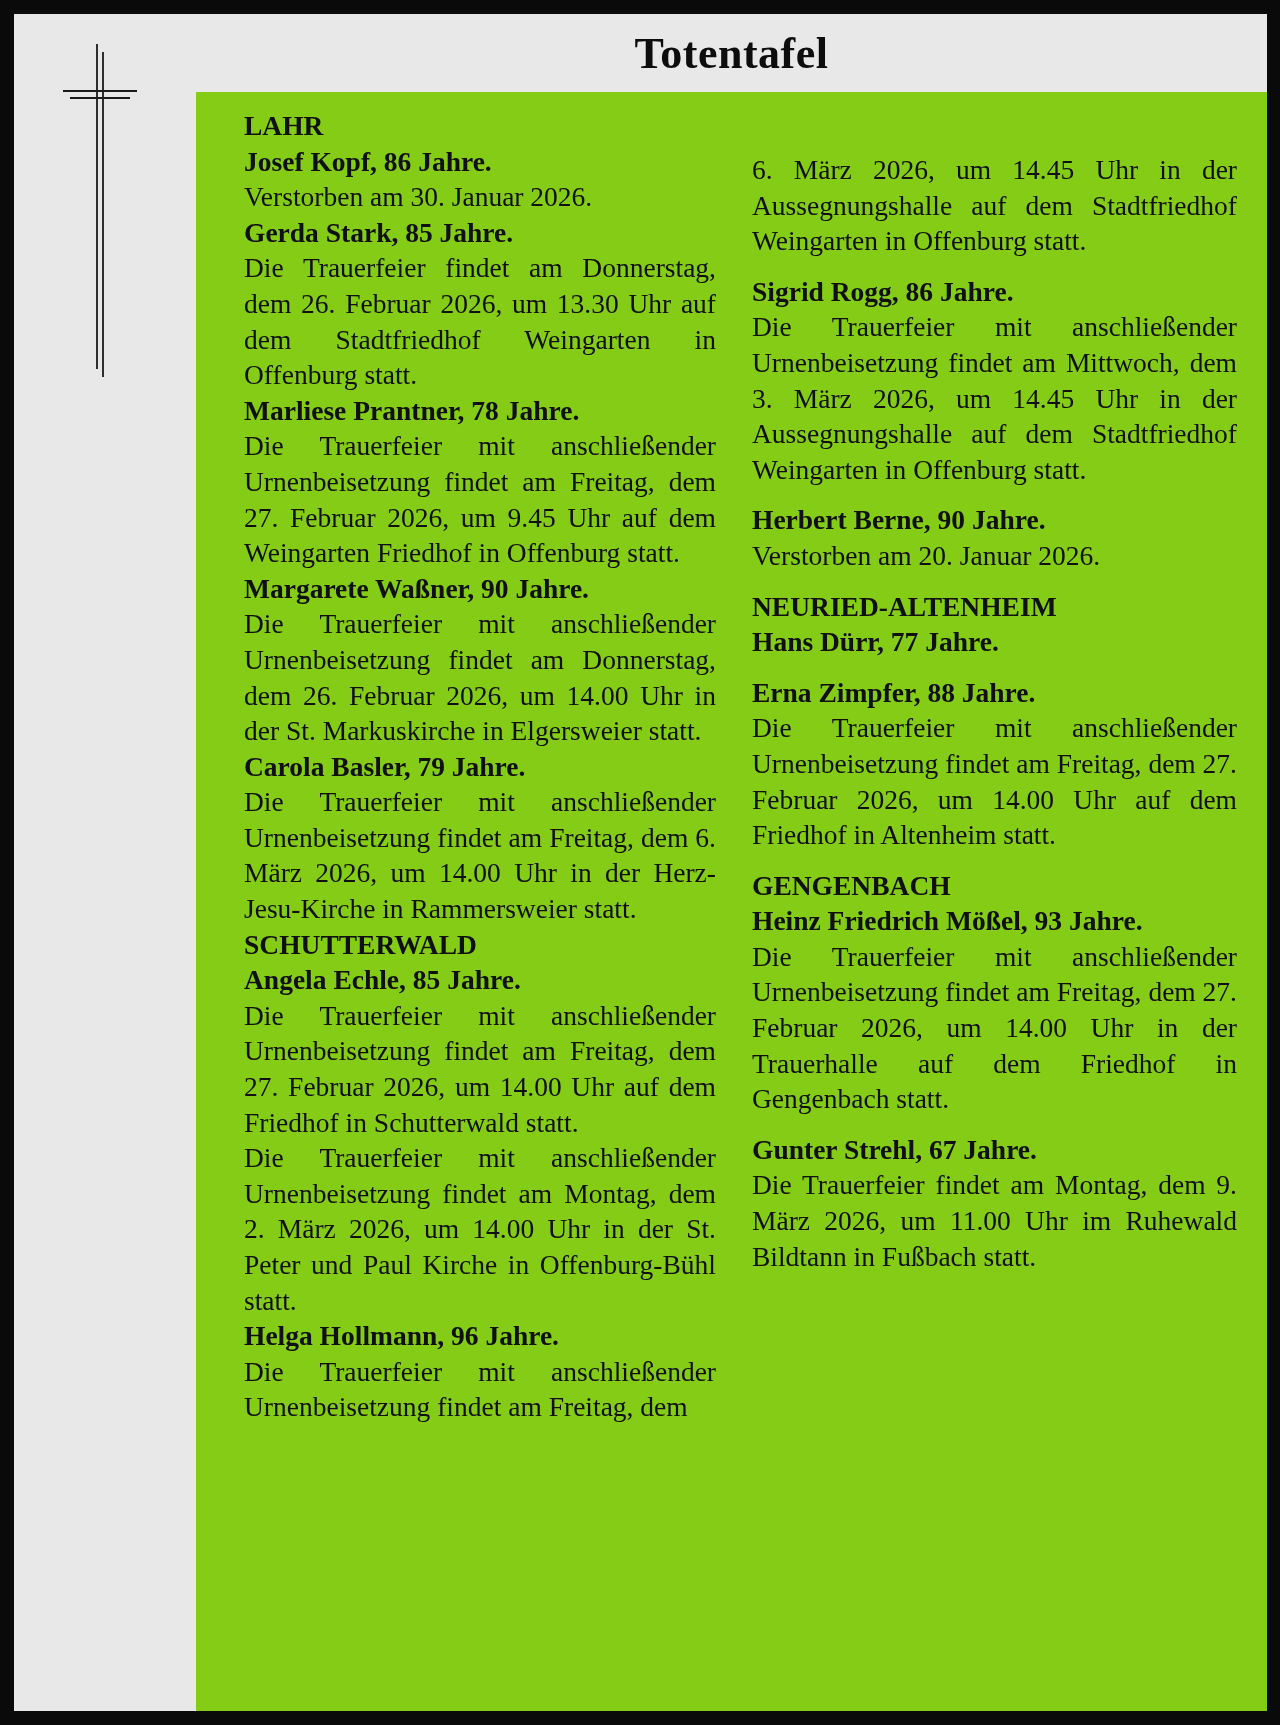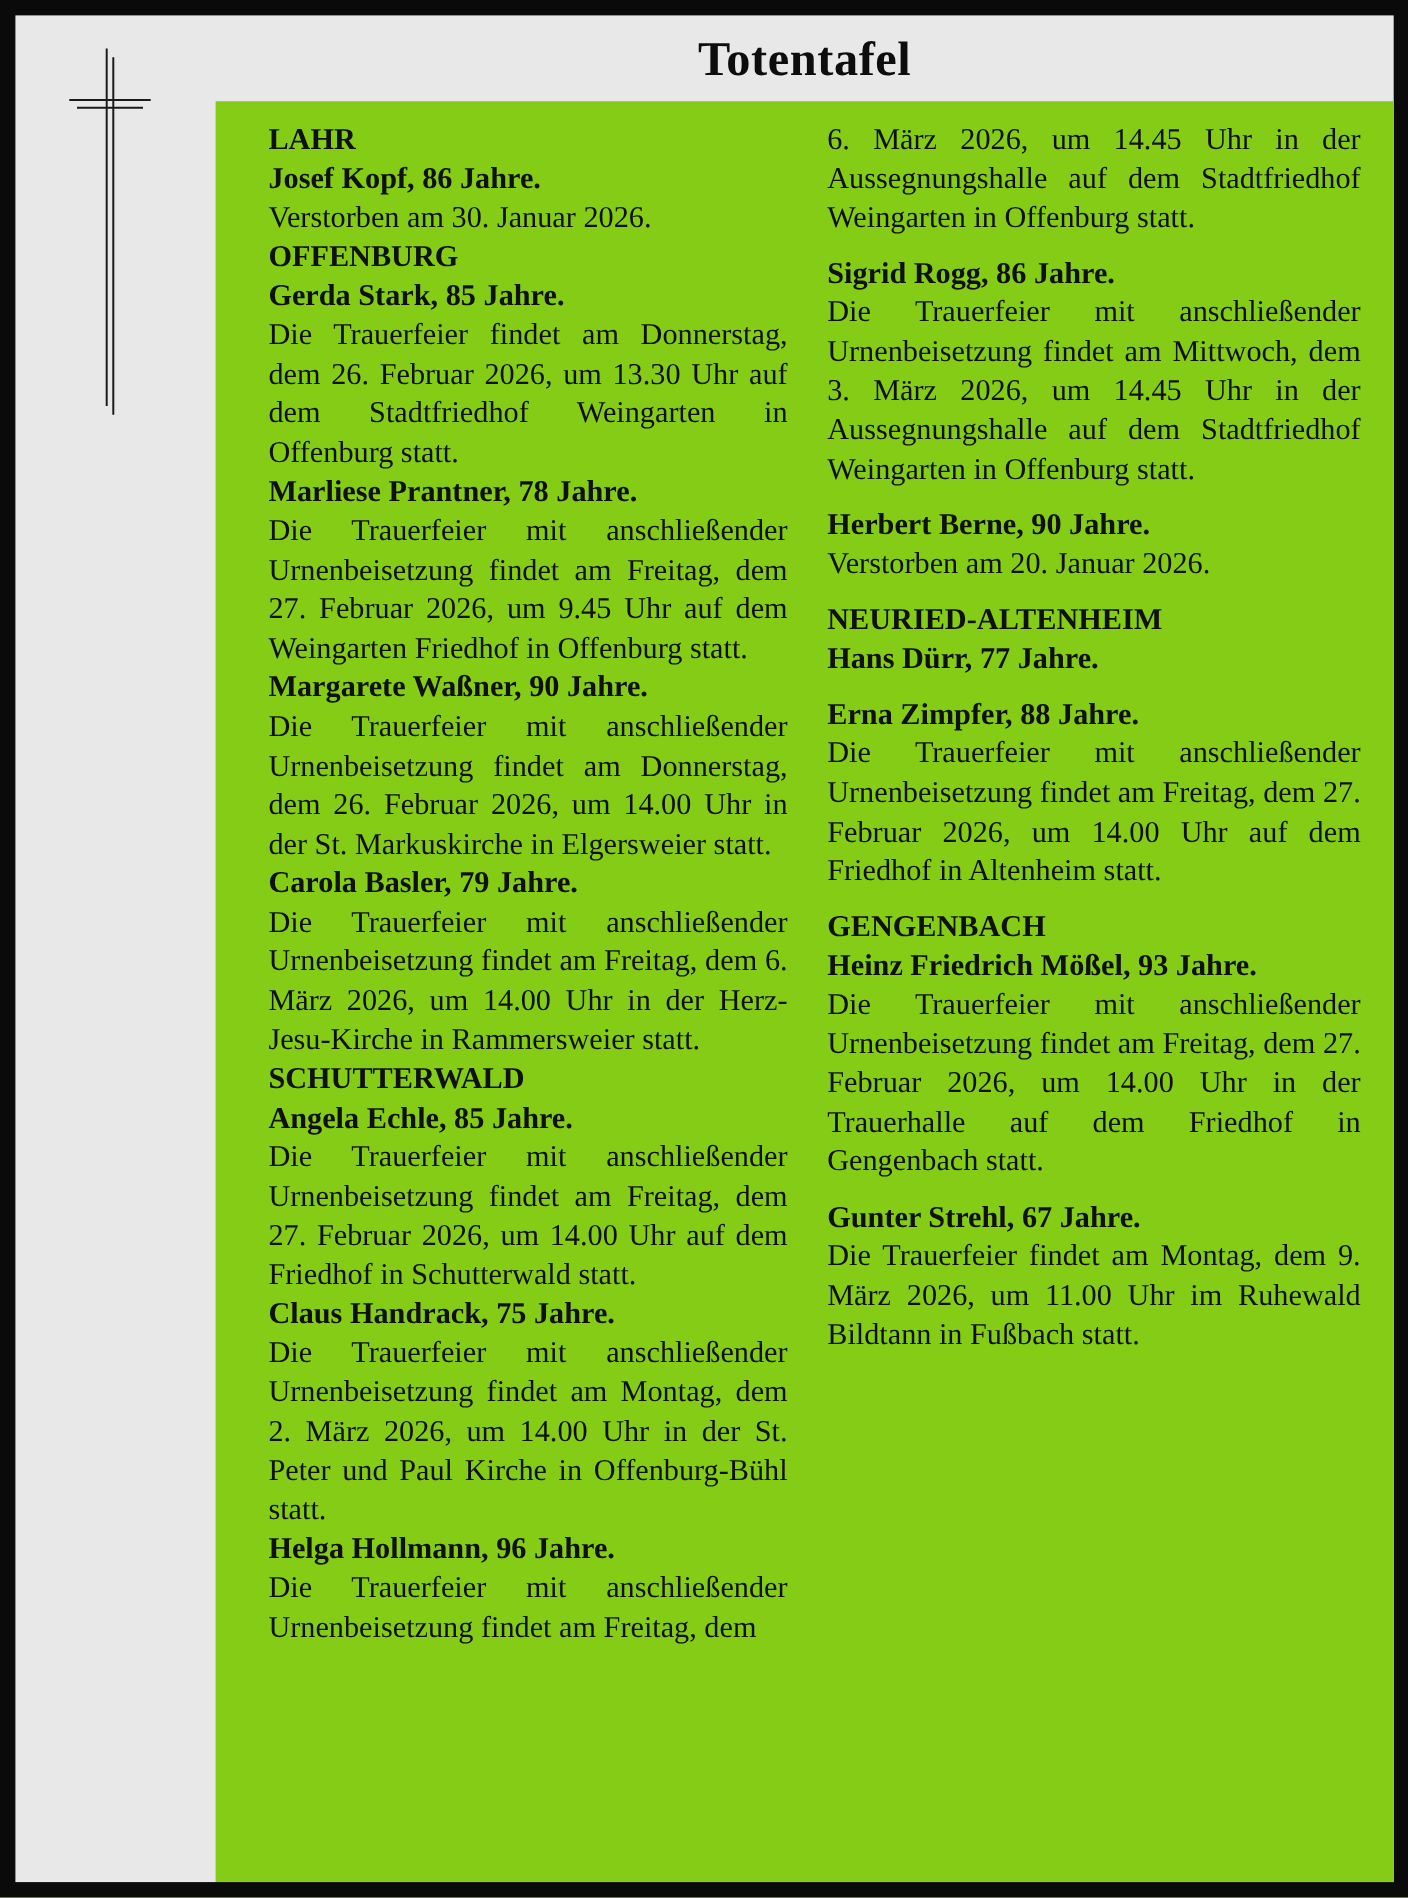--- a/index.html
+++ b/index.html
@@ -16,21 +16,21 @@
     text-align:center;font-size:44px;font-weight:bold;color:#0d0d0d;
     letter-spacing:0.5px;
   }
   .panel{
     position:absolute;left:182px;top:78px;right:0;bottom:0;background:#84cc16;
     padding:16px 30px 0 48px;box-sizing:border-box;
   }
   .cols{display:flex;gap:36px;}
   .col{color:#101010;font-size:27.5px;line-height:35.6px;text-align:justify;}
   .col-left{width:472px;flex:0 0 auto;}
-  .col-right{flex:1 1 auto;}
+  .col-right{flex:1 1 auto;margin-top:44px;}
   .col-right .block:not(:first-child){margin-top:15px;}
   .city,.name{font-weight:bold;}
 </style>
 </head>
 <body>
 
 <div class="page">
   <div class="inner">
 
     <div class="cross">
@@ -46,21 +46,20 @@
 
     <div class="panel">
       <div class="cols">
         <div class="col col-left" id="col-left">
             <div class="block">
               <div class="city">LAHR</div>
               <div class="name">Josef Kopf, 86 Jahre.</div>
               <div class="body">Verstorben am 30. Januar 2026.</div>
             </div>
             <div class="block">
-              <div class="city">OFFENBURG</div>
               <div class="name">Gerda Stark, 85 Jahre.</div>
               <div class="body">Die Trauerfeier findet am Donnerstag, dem 26. Februar 2026, um 13.30 Uhr auf dem Stadtfriedhof Weingarten in Offenburg statt.</div>
             </div>
             <div class="block">
               <div class="name">Marliese Prantner, 78 Jahre.</div>
               <div class="body">Die Trauerfeier mit anschließender Urnenbeisetzung findet am Freitag, dem 27. Februar 2026, um 9.45 Uhr auf dem Weingarten Friedhof in Offenburg statt.</div>
             </div>
             <div class="block">
               <div class="name">Margarete Waßner, 90 Jahre.</div>
               <div class="body">Die Trauerfeier mit anschließender Urnenbeisetzung findet am Donnerstag, dem 26. Februar 2026, um 14.00 Uhr in der St. Markuskirche in Elgersweier statt.</div>
@@ -68,21 +67,20 @@
             <div class="block">
               <div class="name">Carola Basler, 79 Jahre.</div>
               <div class="body">Die Trauerfeier mit anschließender Urnenbeisetzung findet am Freitag, dem 6. März 2026, um 14.00 Uhr in der Herz-Jesu-Kirche in Rammersweier statt.</div>
             </div>
             <div class="block">
               <div class="city">SCHUTTERWALD</div>
               <div class="name">Angela Echle, 85 Jahre.</div>
               <div class="body">Die Trauerfeier mit anschließender Urnenbeisetzung findet am Freitag, dem 27. Februar 2026, um 14.00 Uhr auf dem Friedhof in Schutterwald statt.</div>
             </div>
             <div class="block">
-              <div class="name">Claus Handrack, 75 Jahre.</div>
               <div class="body">Die Trauerfeier mit anschließender Urnenbeisetzung findet am Montag, dem 2. März 2026, um 14.00 Uhr in der St. Peter und Paul Kirche in Offenburg-Bühl statt.</div>
             </div>
             <div class="block">
               <div class="name">Helga Hollmann, 96 Jahre.</div>
               <div class="body">Die Trauerfeier mit anschließender Urnenbeisetzung findet am Freitag, dem</div>
             </div>
           </div>
         <div class="col col-right" id="col-right">
             <div class="block">
               <div class="body">6. März 2026, um 14.45 Uhr in der Aussegnungshalle auf dem Stadtfriedhof Weingarten in Offenburg statt.</div>

